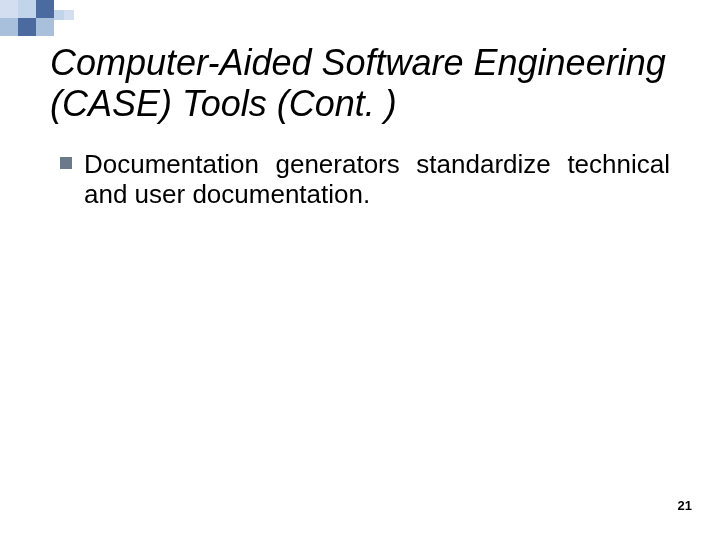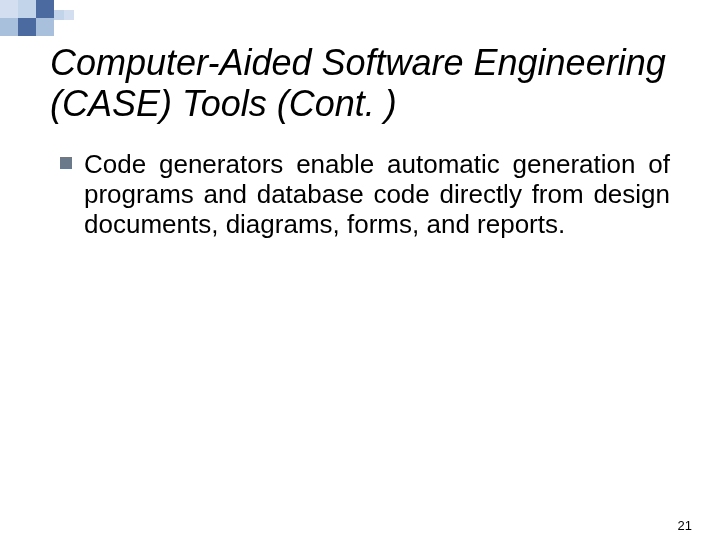--- a/index.html
+++ b/index.html
@@ -50,24 +50,24 @@
   .bullet-item .marker {
     position: absolute;
     left: 0;
     top: 7px;
     width: 12px;
     height: 12px;
     background: #6a7a8a;
   }
   .page-num {
     position: absolute;
-    bottom: 7px;
+    bottom: 27px;
     right: 28px;
     font-size: 13px;
-    font-weight: normal;
+    font-weight: bold;
   }
 </style>
 </head>
 <body>
 
 <div class="corner-deco">
     <div class="sq" style="left: 0px; top: 0px; width: 18px; height: 18px; background: rgb(211, 223, 240);"></div>
     <div class="sq" style="left: 18px; top: 0px; width: 18px; height: 18px; background: rgb(194, 212, 234);"></div>
     <div class="sq" style="left: 36px; top: 0px; width: 18px; height: 18px; background: rgb(74, 106, 160);"></div>
     <div class="sq" style="left: 0px; top: 18px; width: 18px; height: 18px; background: rgb(168, 192, 220);"></div>
@@ -75,17 +75,17 @@
     <div class="sq" style="left: 36px; top: 18px; width: 18px; height: 18px; background: rgb(168, 192, 220);"></div>
     <div class="sq" style="left: 54px; top: 10px; width: 10px; height: 10px; background: rgb(194, 212, 234);"></div>
     <div class="sq" style="left: 64px; top: 10px; width: 10px; height: 10px; background: rgb(211, 223, 240);"></div>
   </div>
 
 <div class="title">Computer-Aided Software Engineering (CASE) Tools (Cont. )</div>
 
 <div class="body">
   <div class="bullet-item">
     <span class="marker"></span>
-    <span>Code generators enable automatic generation of programs and database code directly from design documents, diagrams, forms, and reports.</span>
+    <span>Documentation generators standardize technical and user documentation.</span>
   </div>
 </div>
 
 <div class="page-num">21</div>
 
 </body></html>

